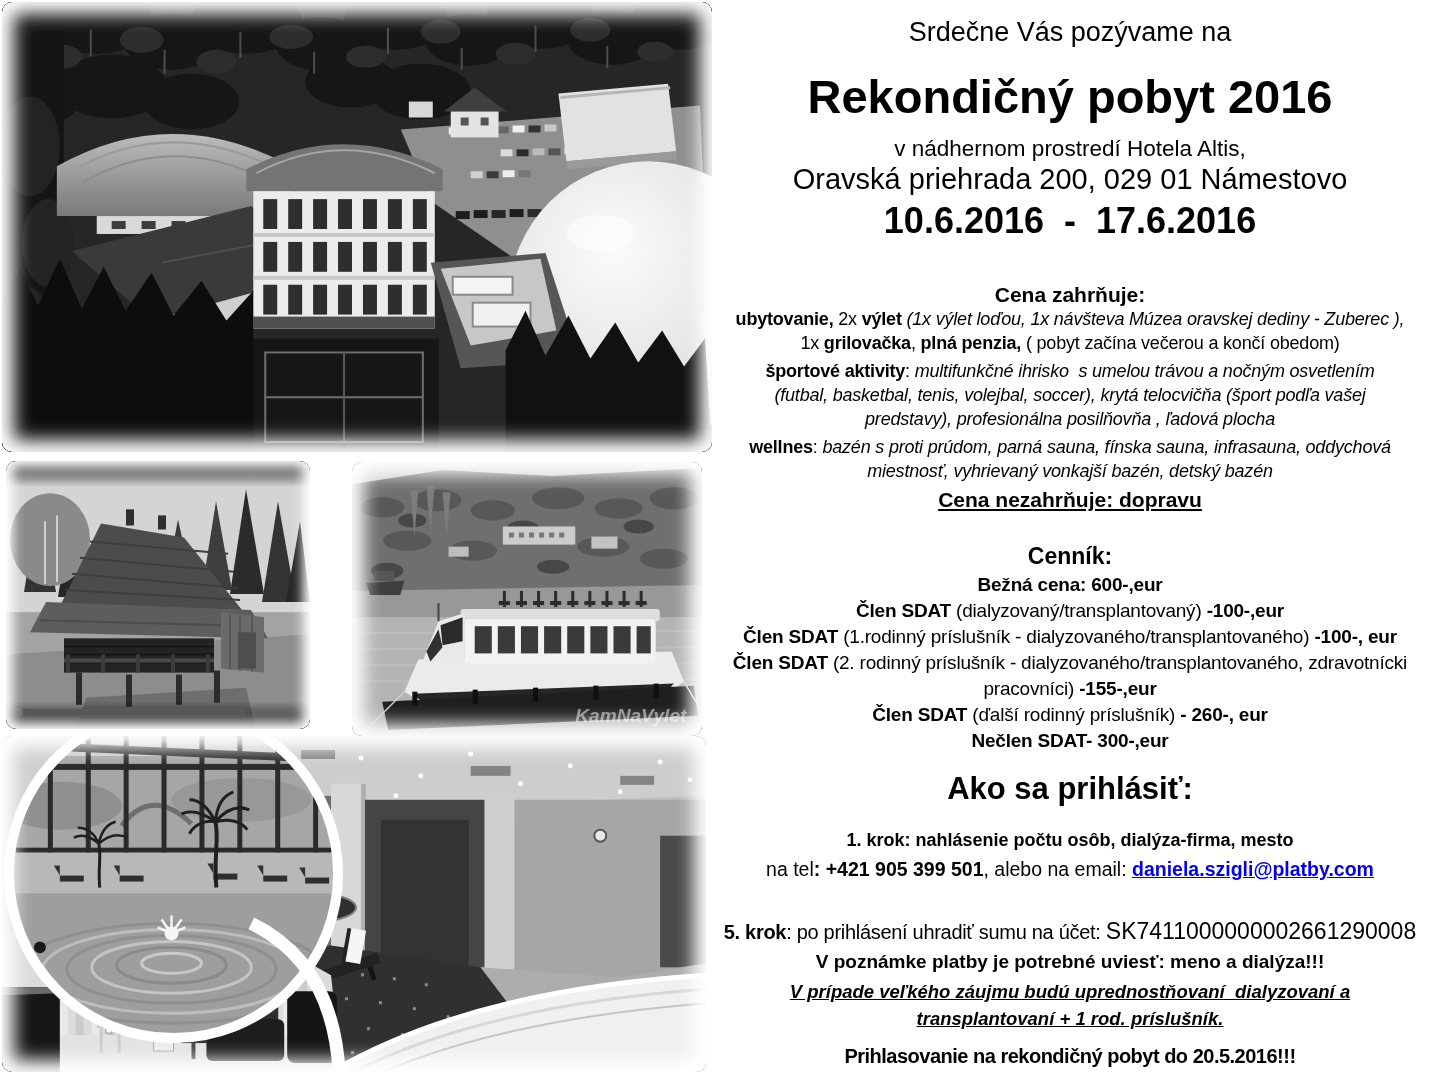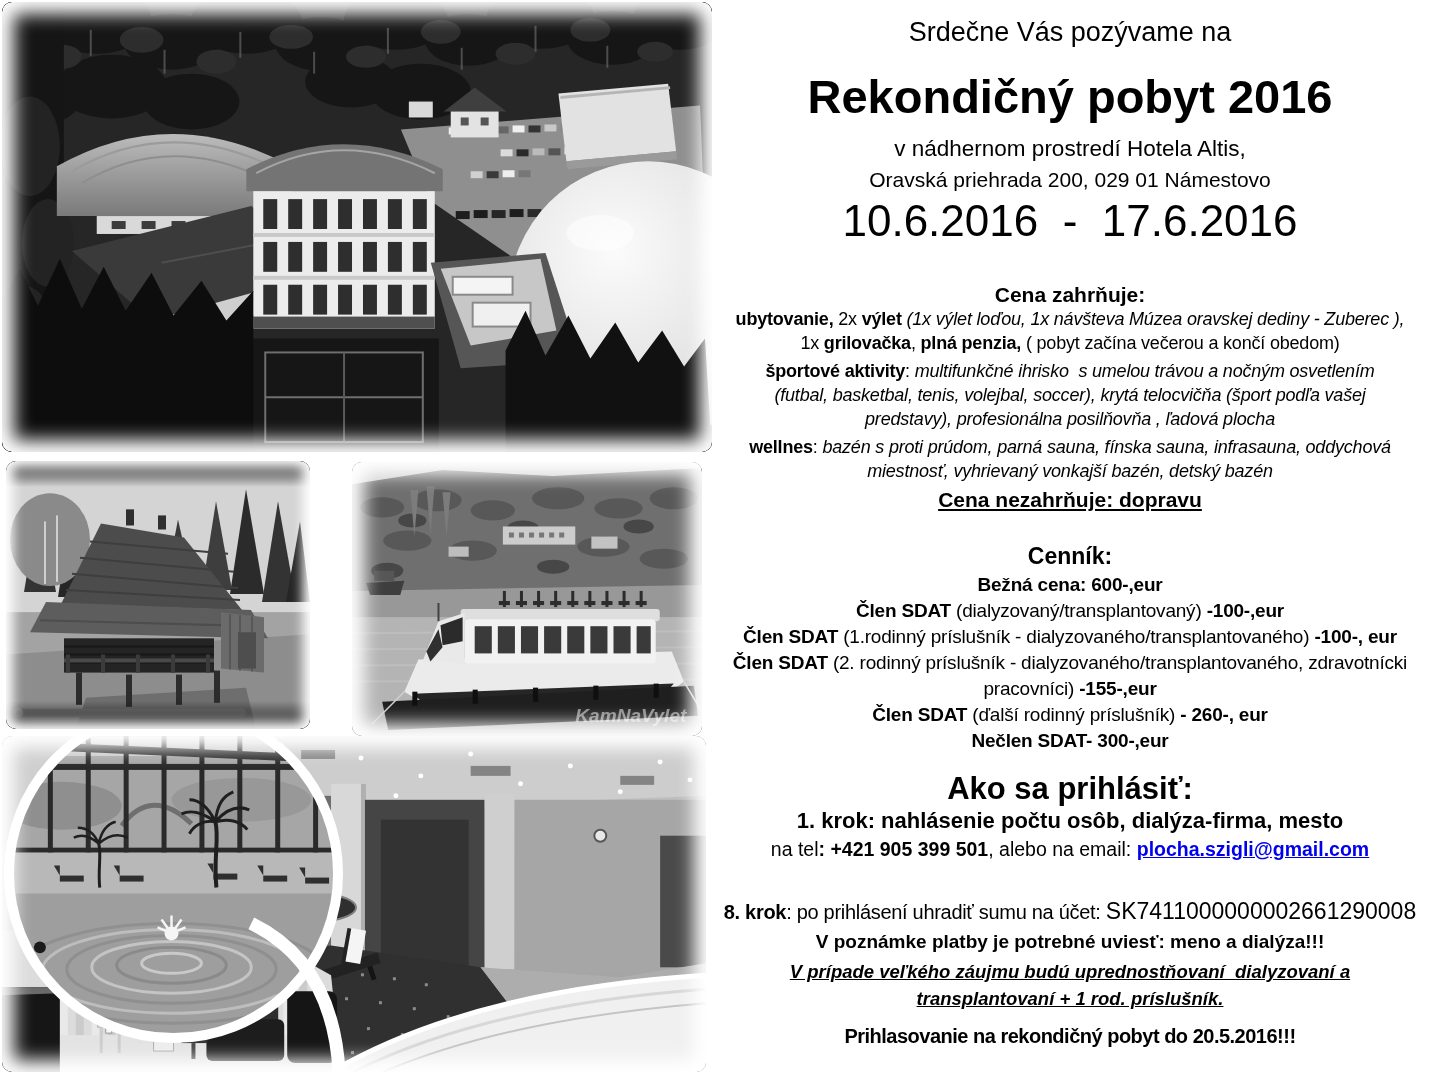--- a/index.html
+++ b/index.html
@@ -19,31 +19,31 @@
   #photo-cottage::after{box-shadow:inset 0 0 12px 7px #ffffff;}
   #photo-boat   {left:352px;top:462px; width:350px;height:274px;}
   #photo-collage{left:2px;  top:736px; width:704px;height:336px;}
 
   
   .content{position:absolute;left:708px;top:0;width:724px;text-align:center;}
   .content > div{white-space:pre;}
   .invite  {margin-top:16px;font-size:27px;line-height:32px;}
   .title   {margin-top:24px;font-size:47px;line-height:50px;font-weight:700;}
   .venue   {margin-top:14px;font-size:22.5px;line-height:26px;font-weight:400;}
-  .addr    {margin-top:4px;font-size:21px;line-height:27px;}
-  .dates   {margin-top:7px;font-size:44px;line-height:42px;font-weight:400;}
+  .addr    {margin-top:4px;font-size:29px;line-height:27px;}
+  .dates   {margin-top:7px;font-size:36px;line-height:42px;font-weight:700;}
   .cz-h    {margin-top:40px;font-size:21px;line-height:25px;font-weight:700;}
   .pi-line {font-size:18px;line-height:24px;letter-spacing:-0.2px;}
   .grp     {margin-top:4px;}
   .excl    {margin-top:4px;font-size:21px;line-height:26px;}
   .cennik-h{margin-top:29px;font-size:23px;line-height:28px;font-weight:700;text-align:center;}
   .price-first{margin-top:2px;}
   .price-line {font-size:19px;line-height:26px;letter-spacing:-0.2px;}
   .ako-h   {margin-top:16px;font-size:31px;line-height:38px;font-weight:700;}
-  .step1   {margin-top:0;font-size:22px;line-height:25px;}
+  .step1   {margin-top:20px;font-size:18px;line-height:25px;}
   .contact {margin-top:3px;font-size:19.5px;line-height:27px;}
   .step2   {margin-top:34px;font-size:20px;line-height:28px;letter-spacing:-0.3px;}
   .payment {margin-top:3px;font-size:19px;line-height:25px;}
   .priority{margin-top:4px;font-size:18.5px;line-height:27px;}
   .deadline{margin-top:6px;font-size:20px;line-height:36px;font-weight:700;letter-spacing:-0.5px;}
   
   .seg-r{}
   .seg-b{font-weight:700;}
   .seg-i{font-style:italic;}
   .seg-bu{font-weight:700;text-decoration:underline;}
@@ -617,19 +617,19 @@
   <div class="price-line price-first"><span class="seg-b">Bežná cena: 600-,eur</span></div>
   <div class="price-line"><span class="seg-b">Člen SDAT </span><span class="seg-r">(dialyzovaný/transplantovaný) </span><span class="seg-b">-100-,eur</span></div>
   <div class="price-line"><span class="seg-b">Člen SDAT </span><span class="seg-r">(1.rodinný príslušník - dialyzovaného/transplantovaného) </span><span class="seg-b">-100-, eur</span></div>
   <div class="price-line"><span class="seg-b">Člen SDAT </span><span class="seg-r">(2. rodinný príslušník - dialyzovaného/transplantovaného, zdravotnícki</span></div>
   <div class="price-line"><span class="seg-r">pracovníci) </span><span class="seg-b">-155-,eur</span></div>
   <div class="price-line"><span class="seg-b">Člen SDAT </span><span class="seg-r">(ďalší rodinný príslušník) </span><span class="seg-b">- 260-, eur</span></div>
   <div class="price-line"><span class="seg-b">Nečlen SDAT- 300-,eur</span></div>
 
   <div class="ako-h">Ako sa prihlásiť:</div>
   <div class="step1"><span class="seg-b">1. krok: nahlásenie počtu osôb, dialýza-firma, mesto</span></div>
-  <div class="contact"><span class="seg-r">na tel</span><span class="seg-b">: +421 905 399 501</span><span class="seg-r">, alebo na email: </span><span class="seg-link">plocha.szigli@gmail.com</span></div>
-  <div class="step2"><span class="seg-b">8. krok</span><span class="seg-r">: po prihlásení uhradiť sumu na účet: </span><span class="seg-acct">SK7411000000002661290008</span></div>
+  <div class="contact"><span class="seg-r">na tel</span><span class="seg-b">: +421 905 399 501</span><span class="seg-r">, alebo na email: </span><span class="seg-link">daniela.szigli@platby.com</span></div>
+  <div class="step2"><span class="seg-b">5. krok</span><span class="seg-r">: po prihlásení uhradiť sumu na účet: </span><span class="seg-acct">SK7411000000002661290008</span></div>
   <div class="payment"><span class="seg-b">V poznámke platby je potrebné uviesť: meno a dialýza!!!</span></div>
   <div class="priority"><span class="seg-biu">V prípade veľkého záujmu budú uprednostňovaní  dialyzovaní a</span></div>
   <div class="priority" style="margin-top:0;"><span class="seg-biu">transplantovaní + 1 rod. príslušník.</span></div>
   <div class="deadline">Prihlasovanie na rekondičný pobyt do 20.5.2016!!!</div>
 </div>
 
 </body></html>

